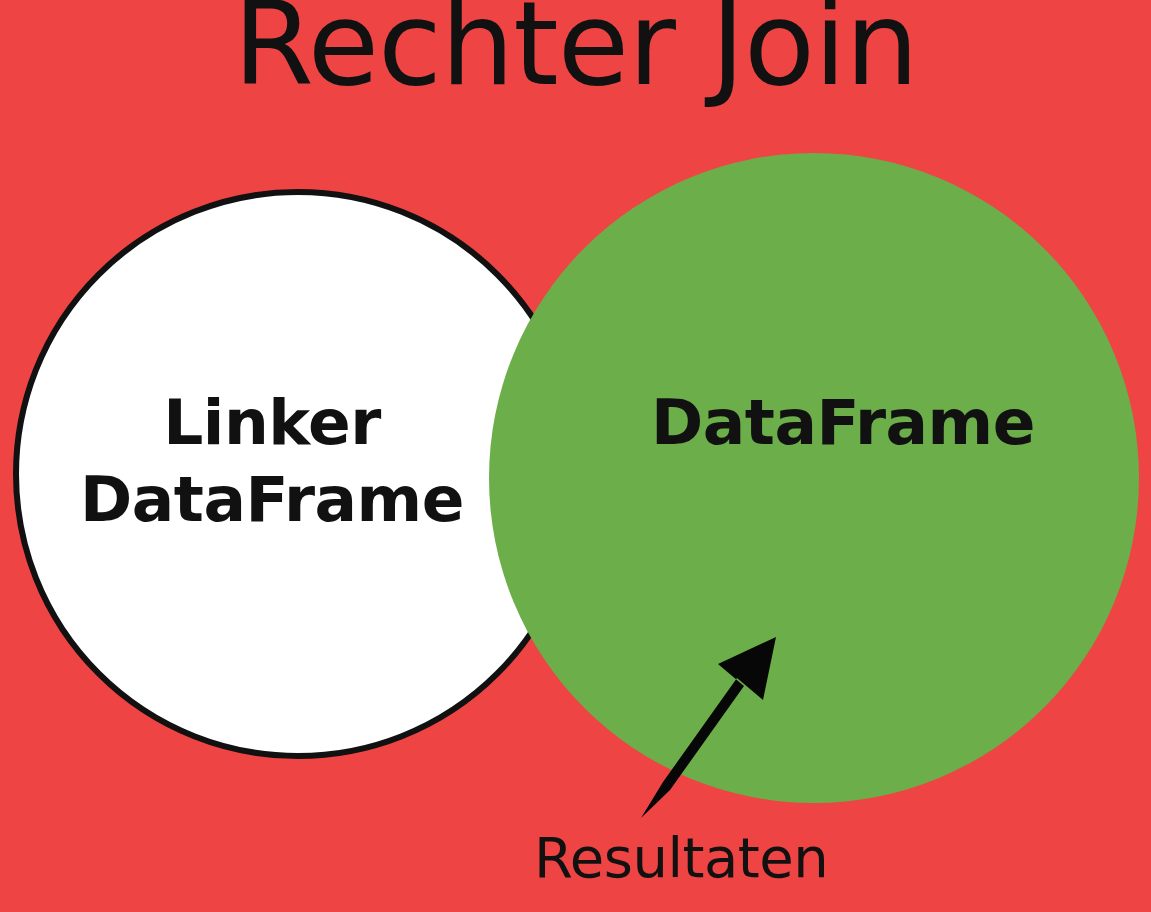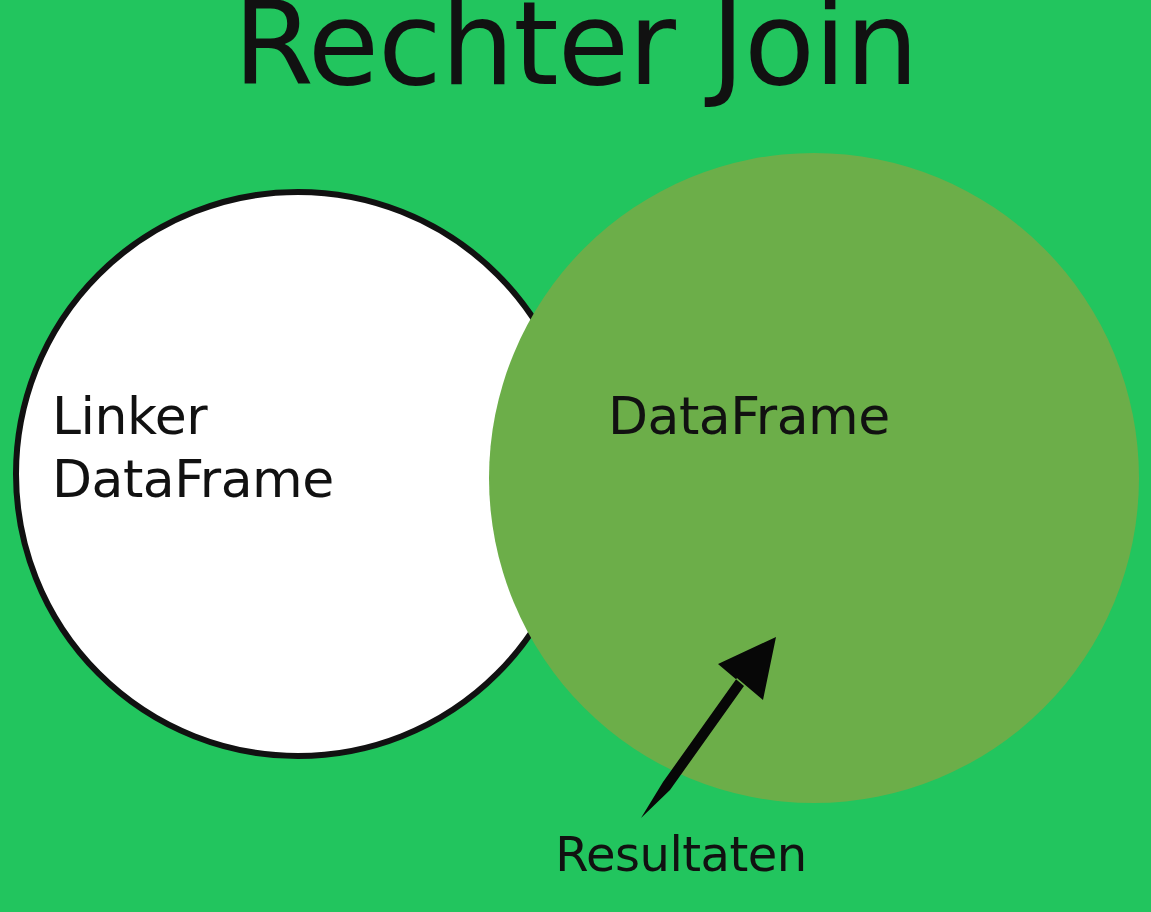--- a/index.html
+++ b/index.html
@@ -12,21 +12,21 @@
   body {
     width: 1151px;
     height: 912px;
     overflow: hidden;
     font-family: "DejaVu Sans", "Liberation Sans", sans-serif;
   }
   #stage {
     position: relative;
     width: 1151px;
     height: 912px;
-    background: #22c55e;
+    background: #ef4444;
   }
 
   
   #diagram-title {
     position: absolute;
     left: 0;
     top: -14px;
     width: 1151px;
     text-align: center;
     font-size: 116px;
@@ -44,23 +44,24 @@
     left: 0;
     top: 0;
     width: 1151px;
     height: 912px;
     display: block;
   }
 
   
   .circle-label {
     position: absolute;
-    font-size: 52px;
+    text-align: center;
+    font-size: 63px;
     line-height: 1.22;
-    font-weight: 400;
+    font-weight: 700;
     color: #111111;
     white-space: nowrap;
     user-select: none;
     letter-spacing: -0.5px;
   }
   #label-left {
     left: 52px;
     top: 385px;
     width: 440px;
   }
@@ -69,21 +70,21 @@
     top: 385px;
     width: 470px;
   }
 
   #label-result {
     position: absolute;
     left: 425px;
     top: 830px;
     width: 512px;
     text-align: center;
-    font-size: 48px;
+    font-size: 56px;
     line-height: 1.0;
     font-weight: 400;
     color: #111111;
     white-space: nowrap;
     user-select: none;
     letter-spacing: -0.5px;
   }
 </style>
 </head>
 <body>

